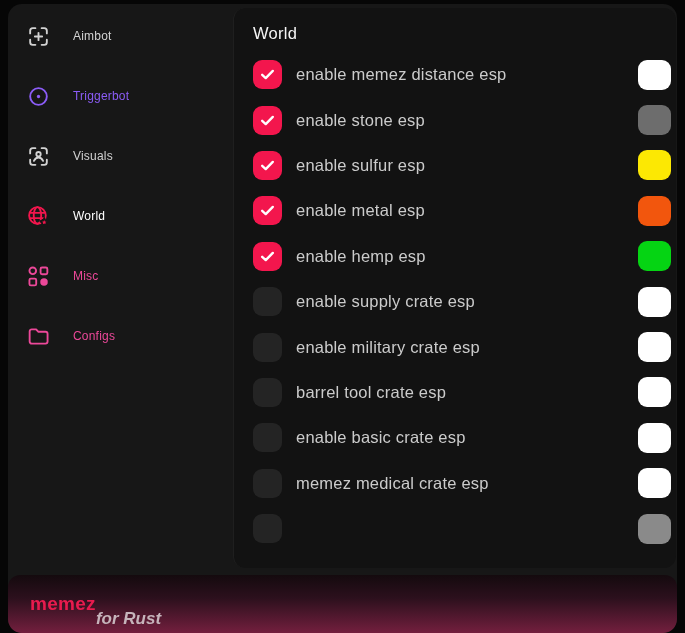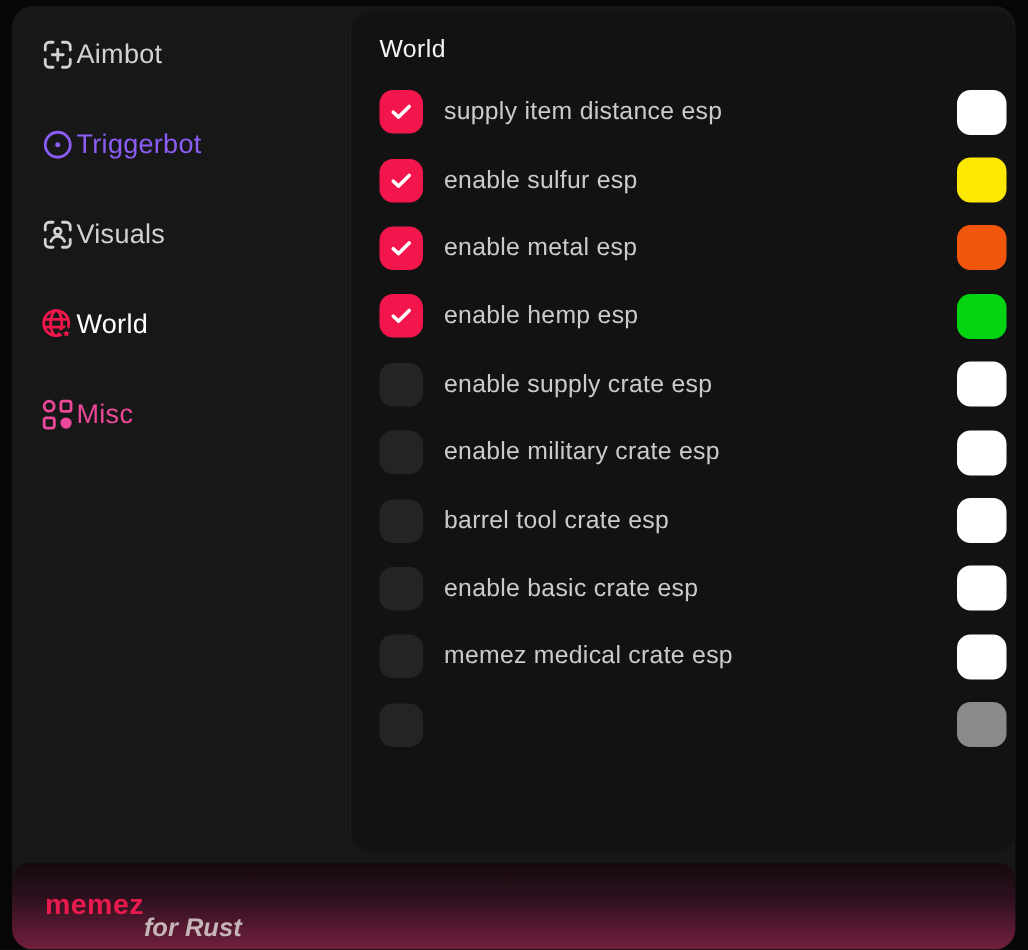--- a/index.html
+++ b/index.html
@@ -32,21 +32,22 @@
     padding-left: 17px;
     cursor: pointer;
   }
   .side-item .icon {
     width: 26px; height: 26px;
     display: flex; align-items: center; justify-content: center;
     flex: 0 0 26px;
   }
   .side-item .icon svg { width: 25px; height: 25px; }
   .side-item .label {
-    font-size: 18px;
+    margin-left: 22px;
+    font-size: 12px;
     font-weight: 500;
     letter-spacing: 0.2px;
   }
   .side-item.v-normal { color: #d2d2d2; }
   .side-item.v-dim    { color: #8b5cf6; }
   .side-item.v-semi   { color: #ec4899; }
   .side-item.v-active { color: #ffffff; }
   .side-item .icon svg { stroke: currentColor; fill: none; }
   .side-item.v-active .icon svg { stroke: #f3164d; }
   .side-item.v-active .icon .fillpart { fill: #f3164d; }
@@ -190,38 +191,55 @@
         <svg viewBox="0 0 24 24" stroke-width="1.8">
           <circle cx="6.5" cy="6.5" r="3.2"></circle>
           <rect x="14" y="3.3" width="6.5" height="6.5" rx="1.4"></rect>
           <rect x="3.3" y="14" width="6.5" height="6.5" rx="1.4"></rect>
           <circle class="fillpart" cx="17.3" cy="17.3" r="3.6" stroke="none"></circle>
         </svg>
       </span>
       <span class="label">Misc</span>
     </div>
 
+    <div class="side-item v-semi">
+      <span class="icon">
+        <svg viewBox="0 0 24 24" stroke-width="1.8" stroke-linejoin="round">
+          <path d="M3.5 7.2a2 2 0 0 1 2-2h4.2l2 2.2h7a2 2 0 0 1 2 2v7.4a2 2 0 0 1-2 2H5.5a2 2 0 0 1-2-2z"></path>
+        </svg>
+      </span>
+      <span class="label">Configs</span>
+    </div>
 
   </nav>
 
   <section class="card">
     <div class="card-title">World</div>
 
     <div class="rows">
 
       <div class="row">
         <span class="checkbox checked">
             <svg viewBox="0 0 24 24" fill="none" stroke="#ffffff" stroke-width="3.4" stroke-linecap="round" stroke-linejoin="round">
               <polyline points="4.5 12.5 9.5 17 19.5 7"></polyline>
             </svg>
           </span>
-        <span class="row-label">supply item distance esp</span>
-        <span class="swatch" style="background: rgb(255, 255, 255);"></span>
-      </div>
-
+        <span class="row-label">enable memez distance esp</span>
+        <span class="swatch" style="background: rgb(255, 255, 255);"></span>
+      </div>
+
+      <div class="row">
+        <span class="checkbox checked">
+            <svg viewBox="0 0 24 24" fill="none" stroke="#ffffff" stroke-width="3.4" stroke-linecap="round" stroke-linejoin="round">
+              <polyline points="4.5 12.5 9.5 17 19.5 7"></polyline>
+            </svg>
+          </span>
+        <span class="row-label">enable stone esp</span>
+        <span class="swatch" style="background: rgb(109, 109, 109);"></span>
+      </div>
 
       <div class="row">
         <span class="checkbox checked">
             <svg viewBox="0 0 24 24" fill="none" stroke="#ffffff" stroke-width="3.4" stroke-linecap="round" stroke-linejoin="round">
               <polyline points="4.5 12.5 9.5 17 19.5 7"></polyline>
             </svg>
           </span>
         <span class="row-label">enable sulfur esp</span>
         <span class="swatch" style="background: rgb(252, 232, 3);"></span>
       </div>

